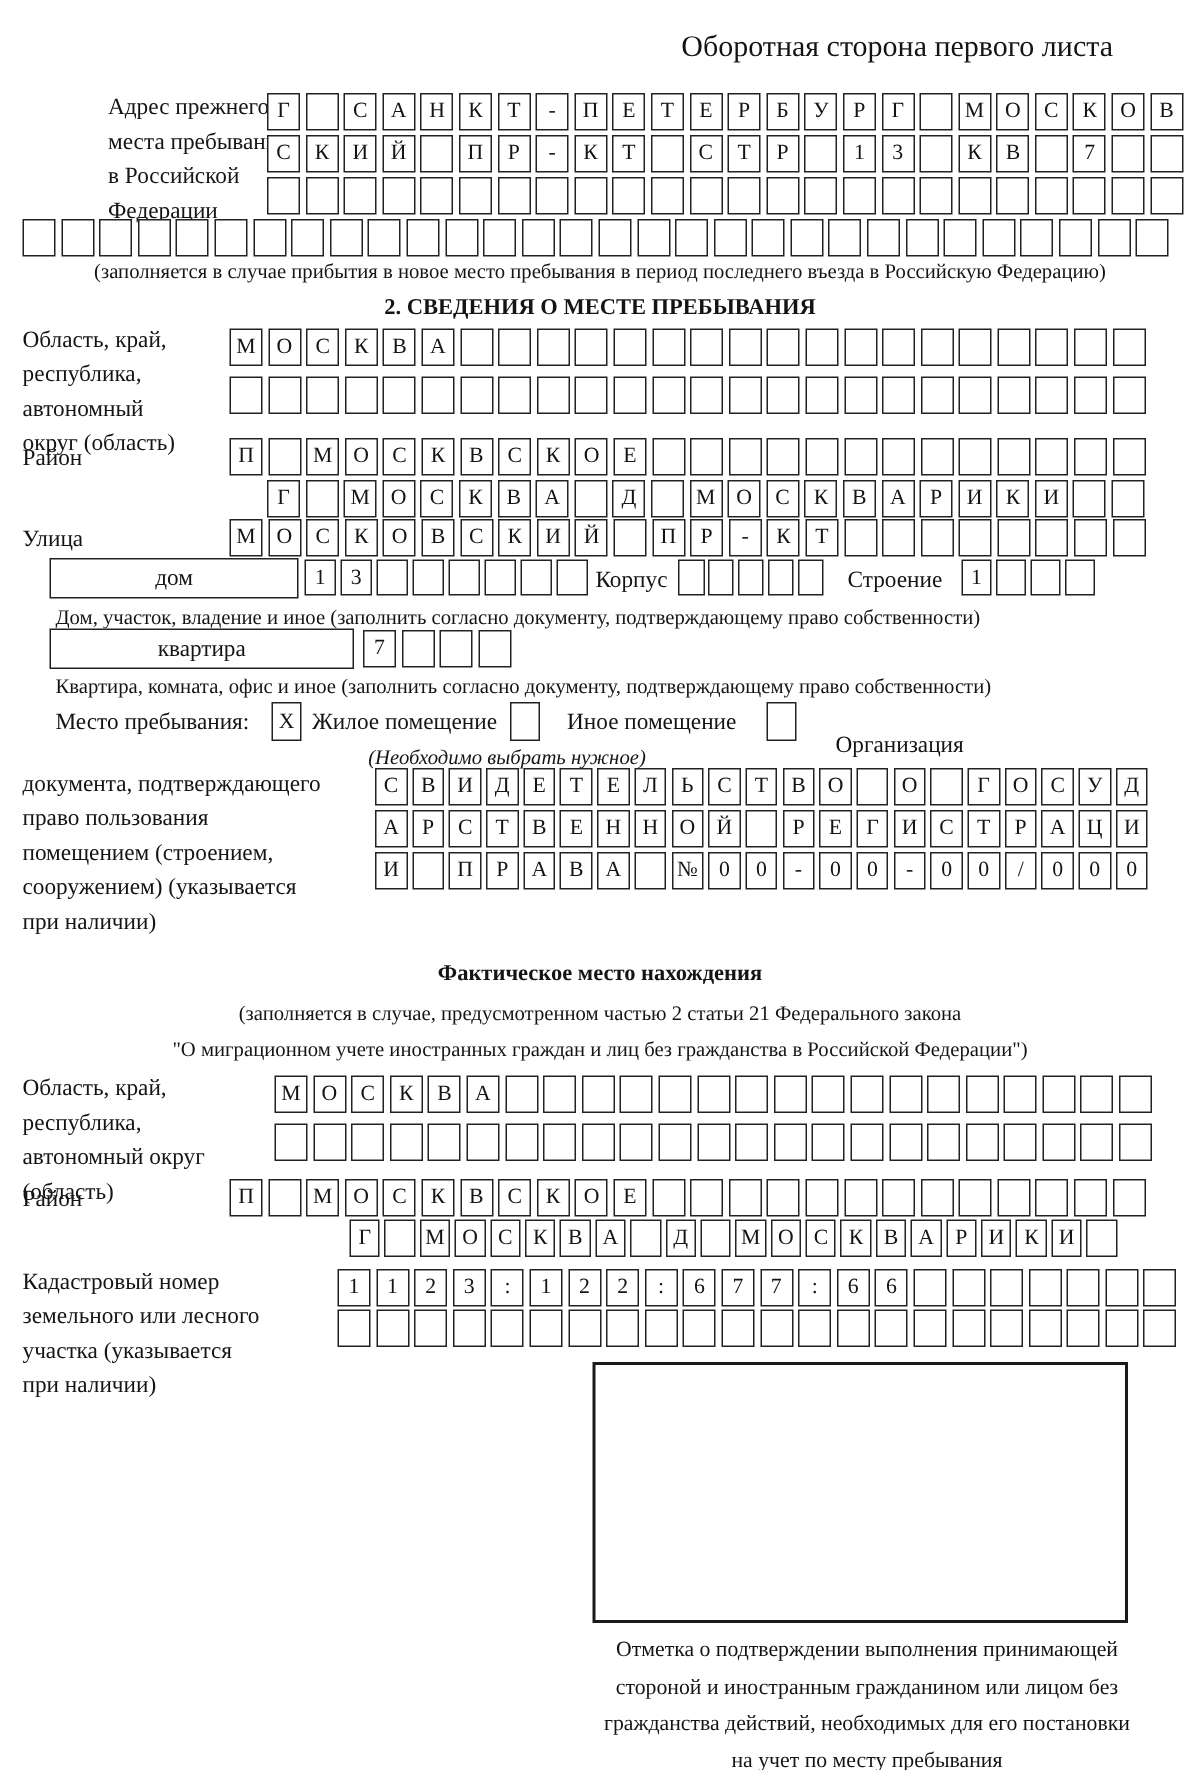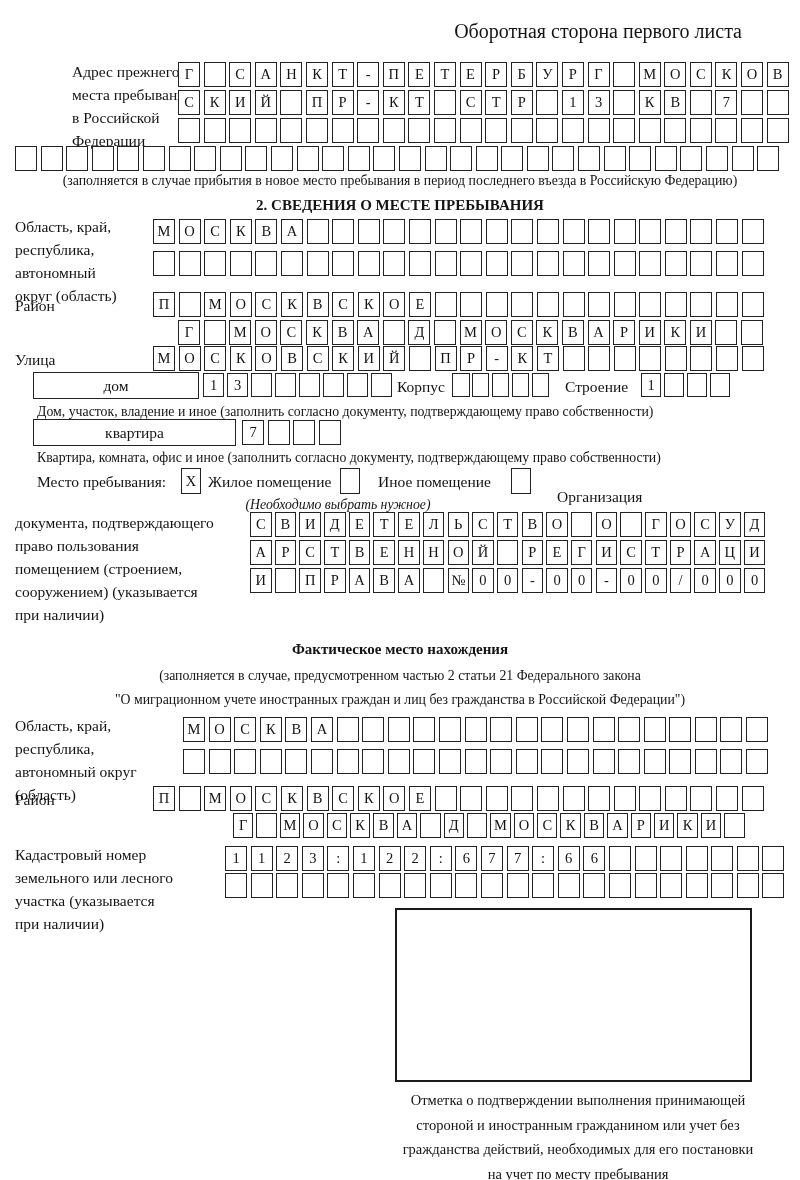--- a/index.html
+++ b/index.html
@@ -595,18 +595,18 @@
       <div class="cell"></div>
       <div class="cell"></div>
       <div class="cell"></div>
       <div class="cell"></div>
       <div class="cell"></div>
     </div>
 
   <div class="abs stamp" style="left:395px; top:908px; width:357px; height:174px;"></div>
   <div class="abs stampnote" style="left:383px; top:1088px; width:390px;">
       <div>Отметка о подтверждении выполнения принимающей</div>
-      <div>стороной и иностранным гражданином или учет без</div>
+      <div>стороной и иностранным гражданином или лицом без</div>
       <div>гражданства действий, необходимых для его постановки</div>
       <div>на учет по месту пребывания</div>
     </div>
 
 </div>
 
 </body></html>

